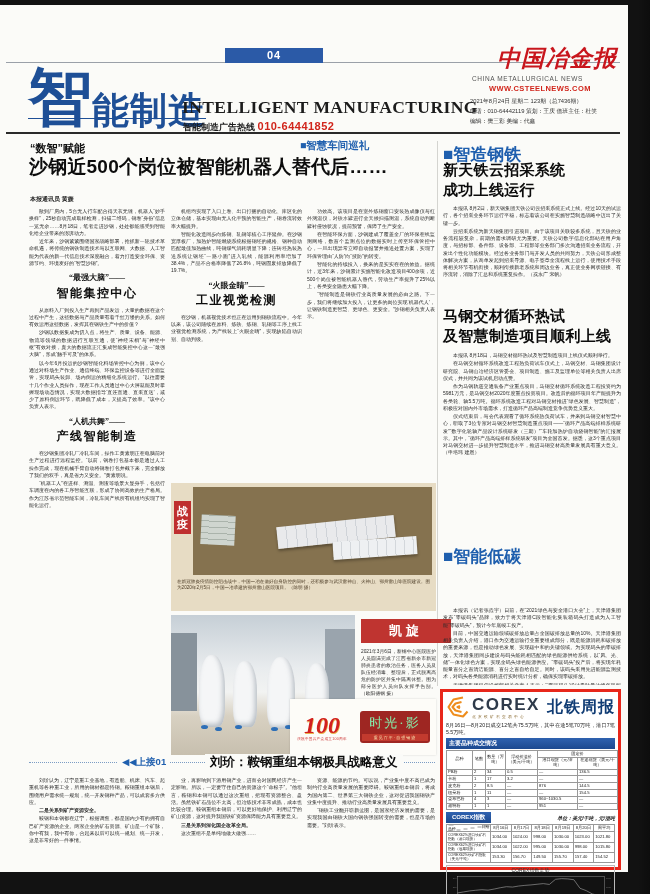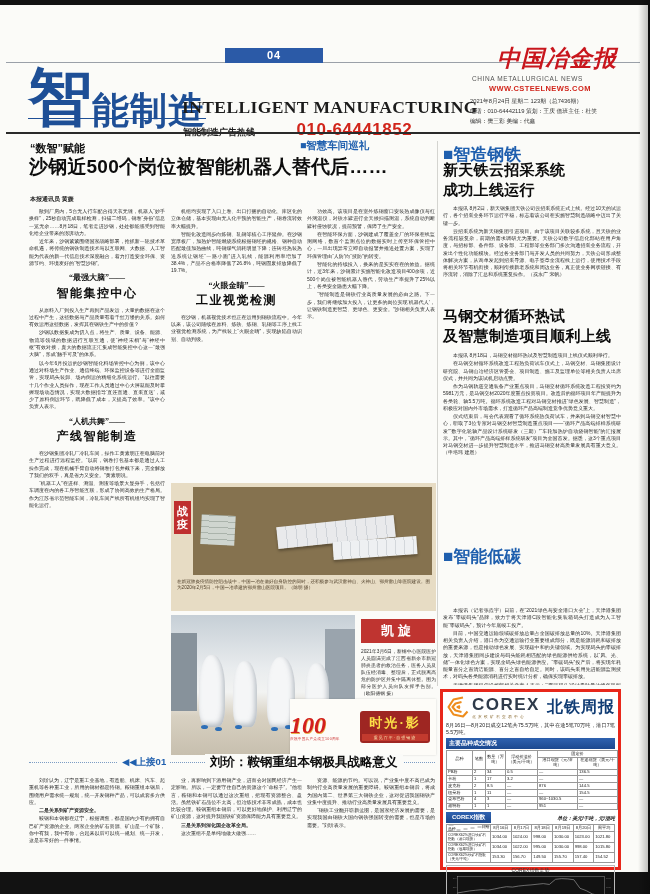--- a/index.html
+++ b/index.html
@@ -1,31 +1,31 @@
 <!DOCTYPE html>
 <html><head>
 <meta charset="utf-8">
 <style>
   html,body{margin:0;padding:0;}
   body{background:#0e0e0e;font-family:"Liberation Sans","DejaVu Sans",sans-serif;}
   .stage{position:relative;width:650px;height:894px;background:#121212;overflow:hidden;}
-  .page{position:absolute;left:0;top:5px;width:628px;height:867px;background:#fbfbf8;color:#1c1c1c;padding-left:20px;}
+  .page{position:absolute;left:0;top:5px;width:628px;height:867px;background:#fbfbf8;color:#1c1c1c;}
   .page-curl{position:absolute;top:0;right:0;width:12px;height:100%;background:linear-gradient(to right,rgba(0,0,0,0),rgba(0,0,0,0.28));pointer-events:none;}
 
   
   .pageno{position:absolute;left:225px;top:43px;width:98px;height:15px;background:#2b5aa7;color:#fff;
           font-weight:bold;font-size:11px;text-align:center;line-height:15px;letter-spacing:1px;}
   .hdr-line{position:absolute;left:6px;right:8px;top:57px;border-top:1px solid #9aa0a8;}
   .mast-cn{position:absolute;left:28px;top:60px;color:#1e4f96;font-weight:bold;white-space:nowrap;text-decoration:underline;}
   .mast-cn .big{font-size:64px;line-height:1;vertical-align:bottom;}
   .mast-cn .small{font-size:37px;line-height:1;vertical-align:-6px;letter-spacing:1px;}
   .mast-en{position:absolute;left:182px;top:92px;font-family:"Liberation Serif","DejaVu Serif",serif;
            font-weight:bold;font-size:17.5px;color:#1c1c1c;letter-spacing:0.4px;}
   .hotline{position:absolute;left:183px;top:115px;font-size:9px;font-weight:bold;color:#1c1c1c;}
-  .hotline b{color:#d1251b;font-size:17px;letter-spacing:0.5px;margin-left:39px;}
+  .hotline b{color:#d1251b;font-size:11px;letter-spacing:0.5px;}
   .logo-cn{position:absolute;left:497px;top:38px;color:#c8161d;font-family:"Liberation Serif","DejaVu Serif",serif;
            font-weight:bold;font-style:italic;font-size:23px;letter-spacing:1px;}
   .logo-en{position:absolute;left:472px;top:70px;font-size:6.5px;color:#555;letter-spacing:0.6px;}
   .logo-web{position:absolute;left:489px;top:79px;font-size:7.5px;font-weight:bold;color:#d1251b;letter-spacing:0.4px;}
   .hdr-meta{position:absolute;left:470px;width:150px;font-size:5.8px;color:#333;line-height:1.2;}
   .thick-rule{position:absolute;left:6px;right:8px;top:127px;border-top:2.5px solid #2a2a2a;}
 
   
   .kicker{position:absolute;left:30px;top:136px;font-size:11px;font-weight:bold;color:#111;}
   .col-tag{position:absolute;left:300px;top:134px;font-size:10.5px;font-weight:bold;color:#1f5fae;}
@@ -58,29 +58,29 @@
   .bldg1{position:absolute;left:84px;top:34px;width:118px;height:22px;background:repeating-linear-gradient(90deg,#e9eaec 0 9px,#cfd3d8 9px 10px);transform:rotate(-6deg);box-shadow:0 2px 3px rgba(0,0,0,.35);}
   .bldg2{position:absolute;left:140px;top:52px;width:84px;height:18px;background:repeating-linear-gradient(90deg,#eef0f2 0 8px,#d3d7db 8px 9px);transform:rotate(-4deg);box-shadow:0 2px 3px rgba(0,0,0,.3);}
   .bldg3{position:absolute;left:8px;top:28px;width:34px;height:30px;background:repeating-linear-gradient(0deg,#cfd5cf 0 5px,#aab3ab 5px 6px);transform:rotate(3deg);}
   .photo-cap{position:absolute;left:6px;top:96px;width:253px;font-size:4.6px;line-height:1.4;color:#4a3a24;text-align:justify;}
   .corridor{position:absolute;left:171px;top:610px;width:184px;height:140px;overflow:hidden;
      background:linear-gradient(#c6cfd6 0%,#e9ecee 38%,#f2f3f2 55%,#d8d1c2 72%,#c7bfae 100%);}
   .door-l{position:absolute;left:0;top:18px;width:26px;height:78px;background:#87929b;}
   .door-r{position:absolute;right:0;top:14px;width:30px;height:84px;background:#9aa4ad;}
   .fig{position:absolute;background:#f5f6f7;border-radius:45% 45% 26% 26%;box-shadow:inset -2px -3px 5px rgba(140,150,160,.6);}
   .foot{position:absolute;width:7px;height:4px;background:#2e6fb7;border-radius:50%;}
-  .kaixuan{position:absolute;left:361px;top:614px;width:74px;height:24px;background:#bf3430;color:#fff;
+  .kaixuan{position:absolute;left:361px;top:614px;width:90px;height:24px;background:#bf3430;color:#fff;
            font-weight:bold;font-size:13px;text-align:center;line-height:24px;letter-spacing:4px;}
   .kx-text{position:absolute;left:361px;top:644px;width:75px;height:70px;overflow:hidden;font-size:4.8px;line-height:1.45;text-align:justify;color:#2a2a2a;}
   .badge{position:absolute;left:290px;top:694px;width:146px;height:56px;background:#fdfcf8;display:flex;align-items:center;box-shadow:0 0 2px rgba(0,0,0,.15);}
-  .b100{width:64px;text-align:left;}
+  .b100{width:64px;text-align:center;}
   .b100 .num{font-family:"Liberation Serif","DejaVu Serif",serif;font-style:italic;font-weight:bold;font-size:24px;color:#d21f1f;line-height:1;text-shadow:0.5px 0.5px 0 #e8b34b;}
   .b100 .cap{font-size:3.6px;color:#c33;letter-spacing:0.3px;}
   .sgy{flex:1;margin:4px 6px;background:#9e2622;border-radius:3px;text-align:center;padding:3px 2px 2px;}
-  .sgy .t{color:#fde047;font-weight:bold;font-size:13px;letter-spacing:2px;font-family:"Liberation Serif","DejaVu Serif",serif;}
+  .sgy .t{color:#86efac;font-weight:normal;font-size:13px;letter-spacing:2px;font-family:"Liberation Serif","DejaVu Serif",serif;}
   .sgy .s{margin-top:2px;background:#c23a2e;color:#f7e2b0;font-size:4px;letter-spacing:1px;padding:1px 0;}
 
   
   .bot-rule{position:absolute;left:29px;top:757px;width:406px;border-top:1px dotted #7b9cc4;}
   .cont-tag{position:absolute;left:118px;top:751px;background:#fbfbf8;padding:0 4px;font-size:9.5px;font-weight:bold;color:#1f5fae;}
   .bot-headline{position:absolute;left:205px;top:749px;background:#fbfbf8;padding:0 5px;font-size:12.5px;font-weight:bold;color:#0c0c0c;}
   .bcol{position:absolute;top:772px;height:94px;width:136px;overflow:hidden;font-size:5px;line-height:1.46;text-align:justify;color:#2a2a2a;}
   .bcol.c1{left:29px;} .bcol.c2{left:171px;width:131px;} .bcol.c3{left:307px;width:128px;}
 
   

